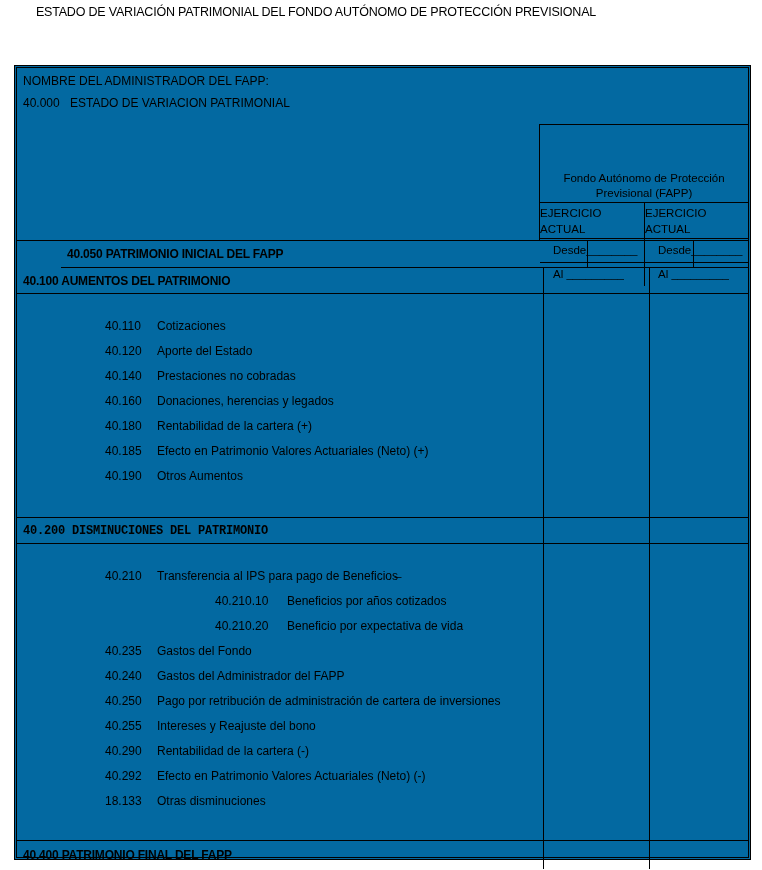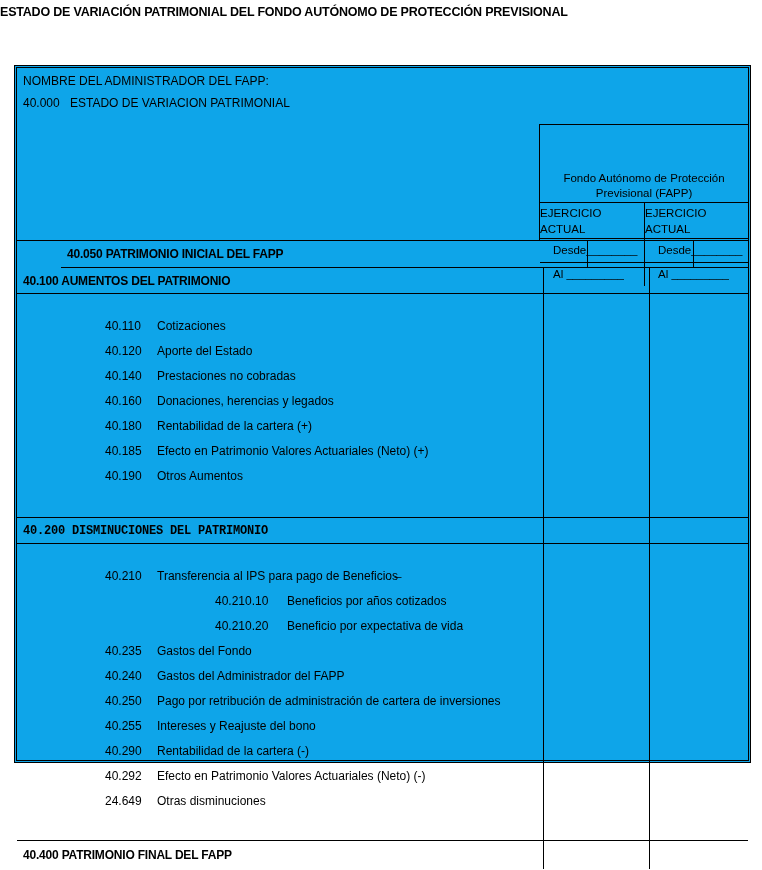--- a/index.html
+++ b/index.html
@@ -1,23 +1,23 @@
 <!DOCTYPE html>
 <html><head>
 <meta charset="utf-8">
 <style>
   * { box-sizing: border-box; margin: 0; padding: 0; }
   html, body { width: 762px; height: 870px; background: #ffffff; color: #000;
     font-family: "Liberation Sans", sans-serif; position: relative; overflow: hidden; }
 
-  .doc-title { position: absolute; top: 5px; left: 0; width: 632px; 
-    font-size: 12.5px; font-weight: bold; letter-spacing: -0.2px; }
+  .doc-title { position: absolute; top: 5px; left: 0; width: 632px; text-align: center;
+    font-size: 12.5px; font-weight: normal; letter-spacing: -0.2px; }
 
-  .form-table { position: absolute; left: 14px; top: 65px; width: 737px; height: 698px;
-    border: 3px double #000; background: #0ea5e9; }
+  .form-table { position: absolute; left: 14px; top: 65px; width: 737px; height: 795px;
+    border: 3px double #000; background: #0369a1; }
 
   
   .hdr { position: relative; height: 167px; border-bottom: 1px solid #000; font-size: 12px; }
   .hdr .hline { padding-left: 6px; line-height: 14px; white-space: pre; }
   .hl1 { margin-top: 6px; }
   .hl2 { margin-top: 12px; }
   .hl3 { margin-top: 8px; }
   .hl3 .code { display: inline-block; width: 47px; }
 
   .vh-box { position: absolute; top: 50px; right: 0; width: 209px; height: 117px;
@@ -125,21 +125,21 @@
     <div class="items">
       <div class="item"><span class="code">40.210</span><span>Transferencia al IPS para pago de Beneficios̶</span></div>
       <div class="item sub"><span class="code">40.210.10</span><span>Beneficios por años cotizados</span></div>
       <div class="item sub"><span class="code">40.210.20</span><span>Beneficio por expectativa de vida</span></div>
       <div class="item"><span class="code">40.235</span><span>Gastos del Fondo</span></div>
       <div class="item"><span class="code">40.240</span><span>Gastos del Administrador del FAPP</span></div>
       <div class="item"><span class="code">40.250</span><span>Pago por retribución de administración de cartera de inversiones</span></div>
       <div class="item"><span class="code">40.255</span><span>Intereses y Reajuste del bono</span></div>
       <div class="item"><span class="code">40.290</span><span>Rentabilidad de la cartera (-)</span></div>
       <div class="item"><span class="code">40.292</span><span>Efecto en Patrimonio Valores Actuariales (Neto)  (-)</span></div>
-      <div class="item"><span class="code">24.649</span><span>Otras disminuciones</span></div>
+      <div class="item"><span class="code">18.133</span><span>Otras disminuciones</span></div>
     </div>
     <div class="c2"></div>
     <div class="c3"></div>
   </div>
 
   <div class="grid3 brow row-final">
     <div class="c1">40.400 PATRIMONIO FINAL DEL FAPP</div>
     <div class="c2"></div>
     <div class="c3"></div>
   </div>

